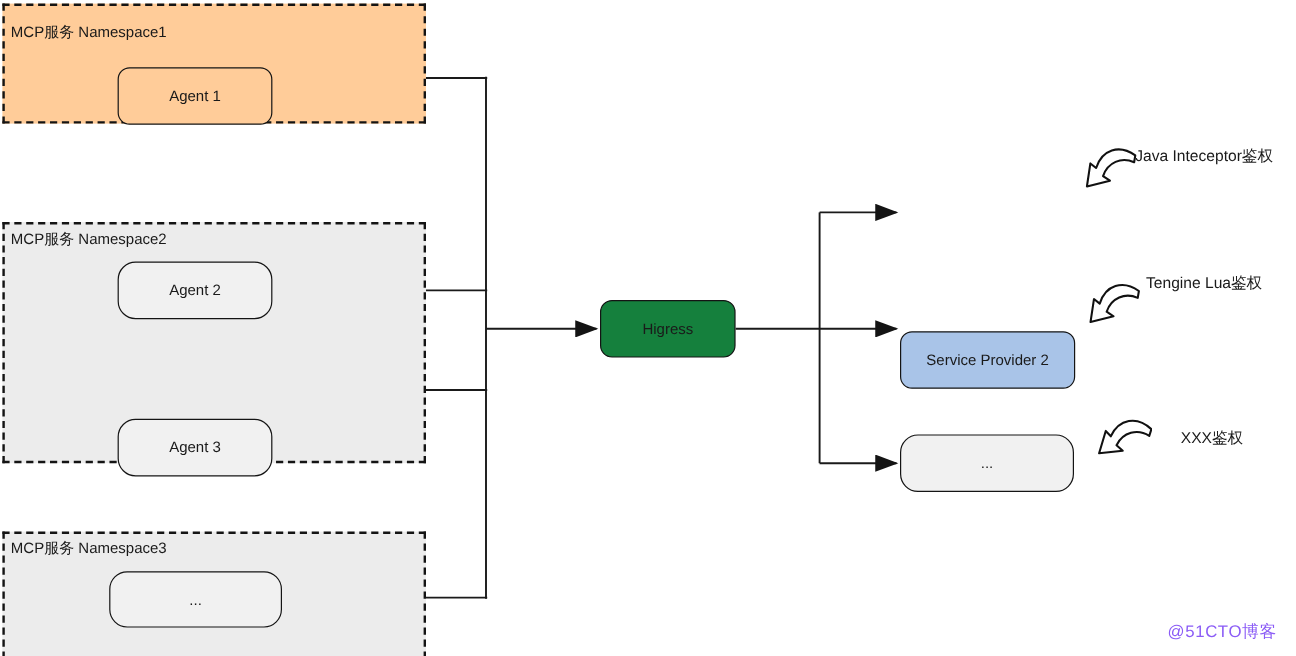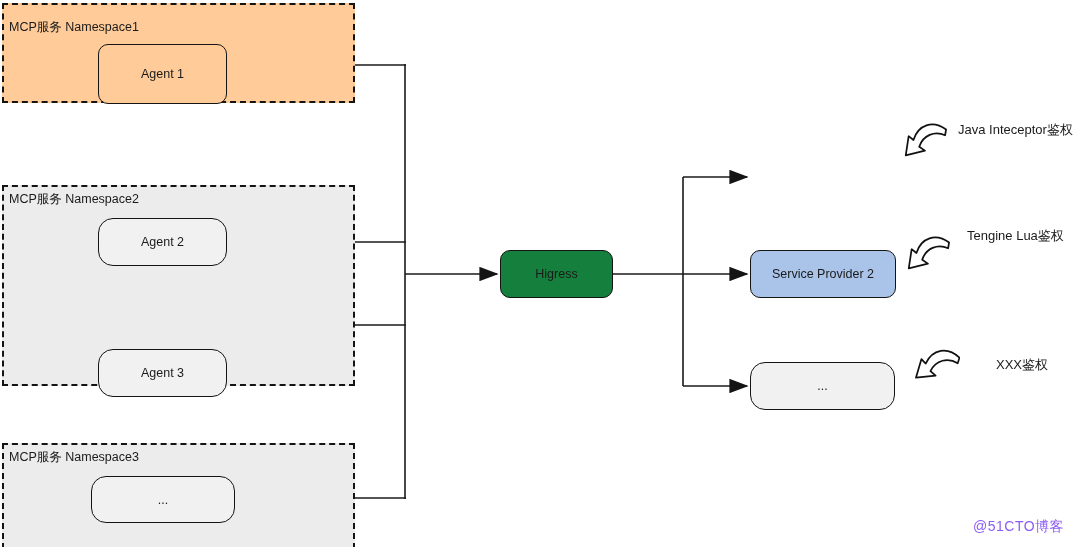--- a/index.html
+++ b/index.html
@@ -13,22 +13,22 @@
   .ns-gray{background:#ececec;}
   .ns-label{position:absolute;font-size:12.5px;white-space:nowrap;}
   .node{
     position:absolute;border:1.6px solid #141414;border-radius:10px;box-sizing:border-box;
     display:flex;align-items:center;justify-content:center;
     font-size:12.5px;white-space:nowrap;
   }
   .node-orange{background:#ffcc99;}
   .node-gray{background:#f1f1f1;border-radius:15px;}
   .node-green{background:#15803d;}
-  .node-blue{background:#a9c4e8;}
-  .auth-label{position:absolute;font-size:13px;white-space:nowrap;padding-left:12px;}
+  .node-blue{background:#a9c4e8;margin-top:26px;}
+  .auth-label{position:absolute;font-size:13px;white-space:nowrap;}
   .sketch-arrow{position:absolute;width:48px;height:44px;}
   .watermark{position:absolute;left:973px;top:518px;font-size:14px;color:#8b5cf6;letter-spacing:.5px;}
 </style>
 </head>
 <body>
 
 <div class="canvas">
 
   <svg class="wires" viewBox="0 0 1080 547">
     <defs>
@@ -43,21 +43,21 @@
     <line x1="405" y1="64" x2="405" y2="499" stroke="#1a1a1a" stroke-width="1.6"></line>
     <line x1="405" y1="274" x2="497" y2="274" stroke="#1a1a1a" stroke-width="1.6" marker-end="url(#arrow)"></line>
     <line x1="613" y1="274" x2="747" y2="274" stroke="#1a1a1a" stroke-width="1.6" marker-end="url(#arrow)"></line>
     <line x1="683" y1="177" x2="683" y2="386" stroke="#1a1a1a" stroke-width="1.6"></line>
     <line x1="683" y1="177" x2="747" y2="177" stroke="#1a1a1a" stroke-width="1.6" marker-end="url(#arrow)"></line>
     <line x1="683" y1="386" x2="747" y2="386" stroke="#1a1a1a" stroke-width="1.6" marker-end="url(#arrow)"></line>
   </svg>
 
   <div class="ns ns-orange" style="left:2px;top:3px;width:353px;height:100px;"></div>
   <div class="ns-label" style="left:9px;top:7px;margin-top:12px;">MCP服务 Namespace1</div>
-  <div class="node node-orange" style="left:98px;top:44px;width:129px;height:60px;">Agent 1</div>
+  <div class="node node-orange" style="left:98px;top:56px;width:129px;height:48px;">Agent 1</div>
 
   <div class="ns ns-gray" style="left:2px;top:185px;width:353px;height:201px;"></div>
   <div class="ns-label" style="left:9px;top:191px;">MCP服务 Namespace2</div>
   <div class="node node-gray" style="left:98px;top:218px;width:129px;height:48px;">Agent 2</div>
   <div class="node node-gray" style="left:98px;top:301px;width:129px;height:48px;margin-top:48px;">Agent 3</div>
 
   <div class="ns ns-gray" style="left:2px;top:443px;width:353px;height:116px;"></div>
   <div class="ns-label" style="left:9px;top:449px;">MCP服务 Namespace3</div>
   <div class="node node-gray" style="left:91px;top:476px;width:144px;height:47px;">...</div>
 

